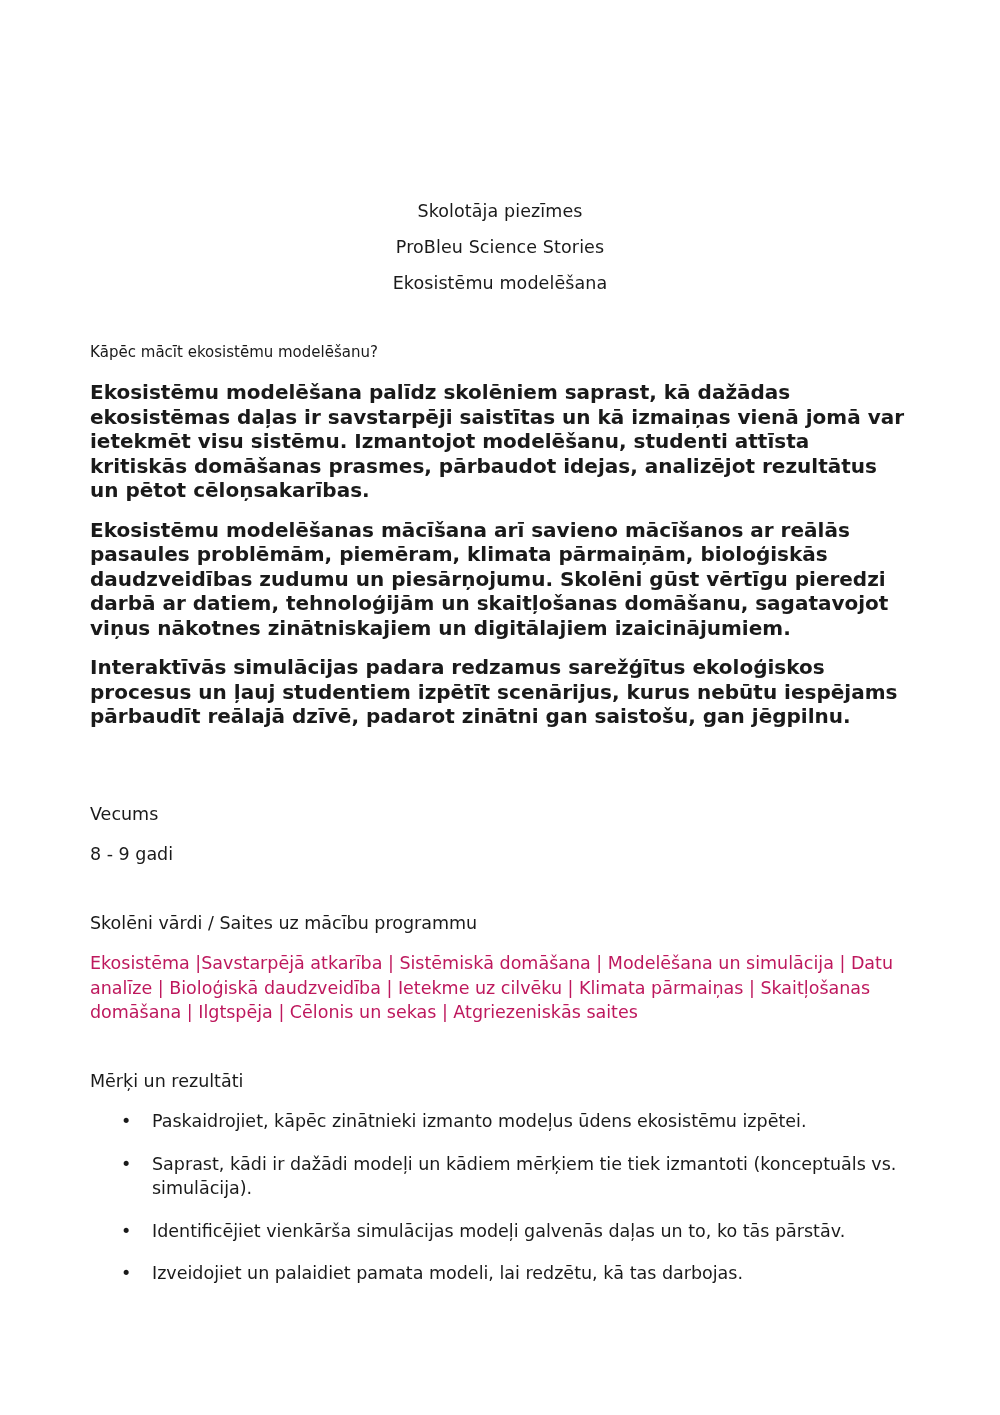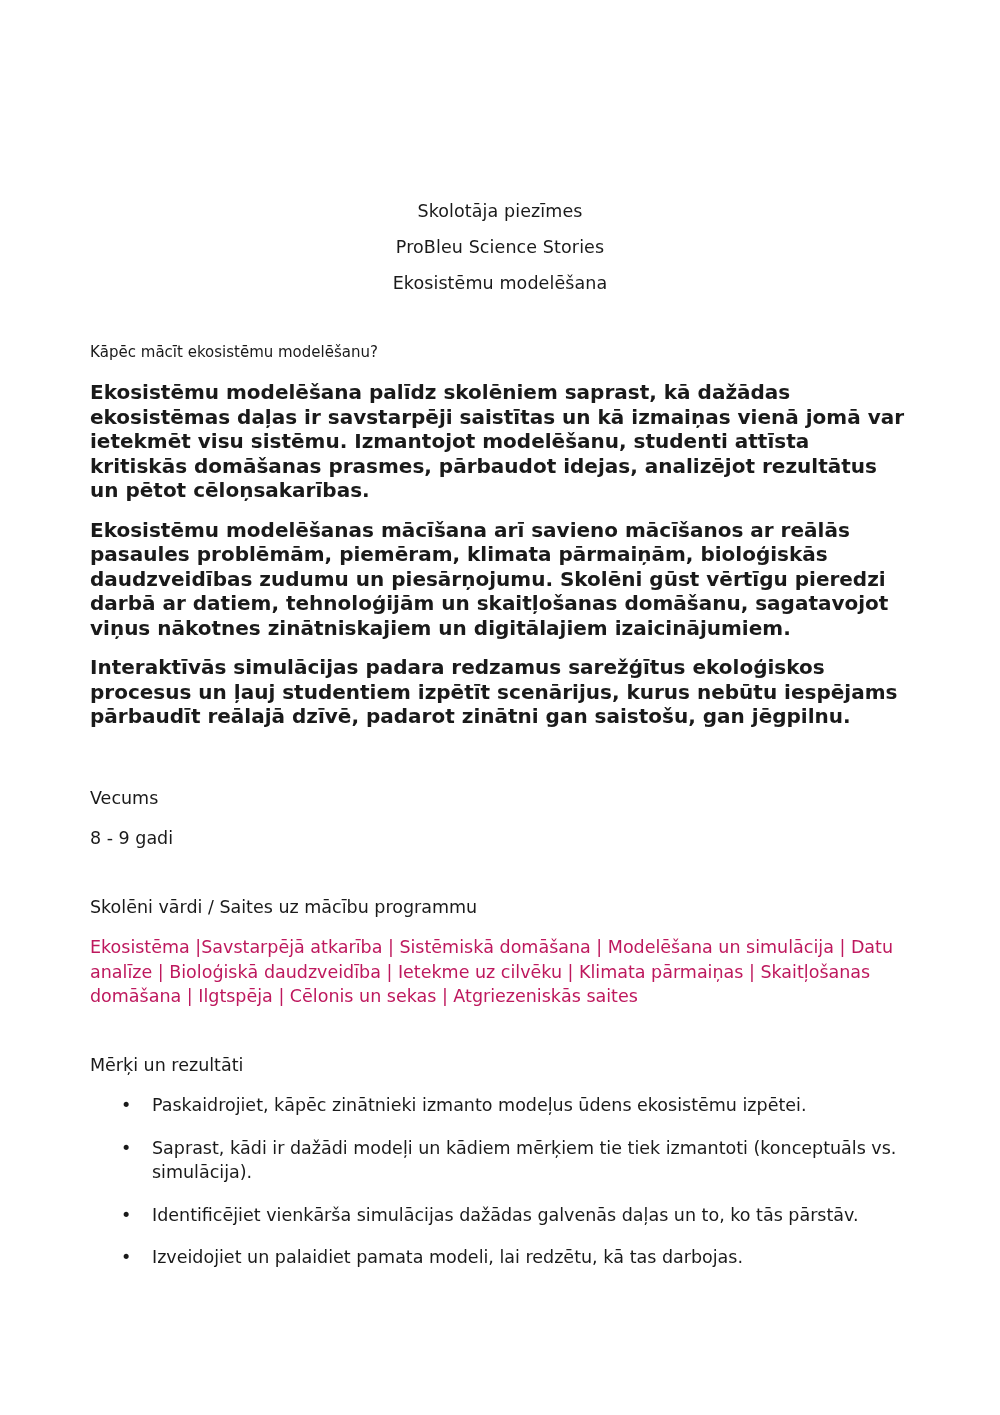--- a/index.html
+++ b/index.html
@@ -58,21 +58,21 @@
 
   p.para {
     font-size: 20px;
     line-height: 24.5px;
     font-weight: 700;
     color: #1a1a1a;
     margin: 0 0 15px 0;
     text-align: left;
   }
   p.para.last {
-    margin-bottom: 0;
+    margin-bottom: 16px;
   }
 
   .gap-lg { height: 57px; }
   .gap-md { height: 44px; }
 
   .plain-line {
     font-size: 17.5px;
     line-height: 24.5px;
     color: #1a1a1a;
     margin: 0;
@@ -149,21 +149,21 @@
       <li>
         <span class="bullet-dot">•</span>
         <span>Paskaidrojiet, kāpēc zinātnieki izmanto modeļus ūdens ekosistēmu izpētei.</span>
       </li>
       <li>
         <span class="bullet-dot">•</span>
         <span>Saprast, kādi ir dažādi modeļi un kādiem mērķiem tie tiek izmantoti (konceptuāls vs. simulācija).</span>
       </li>
       <li>
         <span class="bullet-dot">•</span>
-        <span>Identificējiet vienkārša simulācijas dažādas galvenās daļas un to, ko tās pārstāv.</span>
+        <span>Identificējiet vienkārša simulācijas modeļi galvenās daļas un to, ko tās pārstāv.</span>
       </li>
       <li>
         <span class="bullet-dot">•</span>
         <span>Izveidojiet un palaidiet pamata modeli, lai redzētu, kā tas darbojas.</span>
       </li>
     </ul>
 
   </div>
 </div>
 

